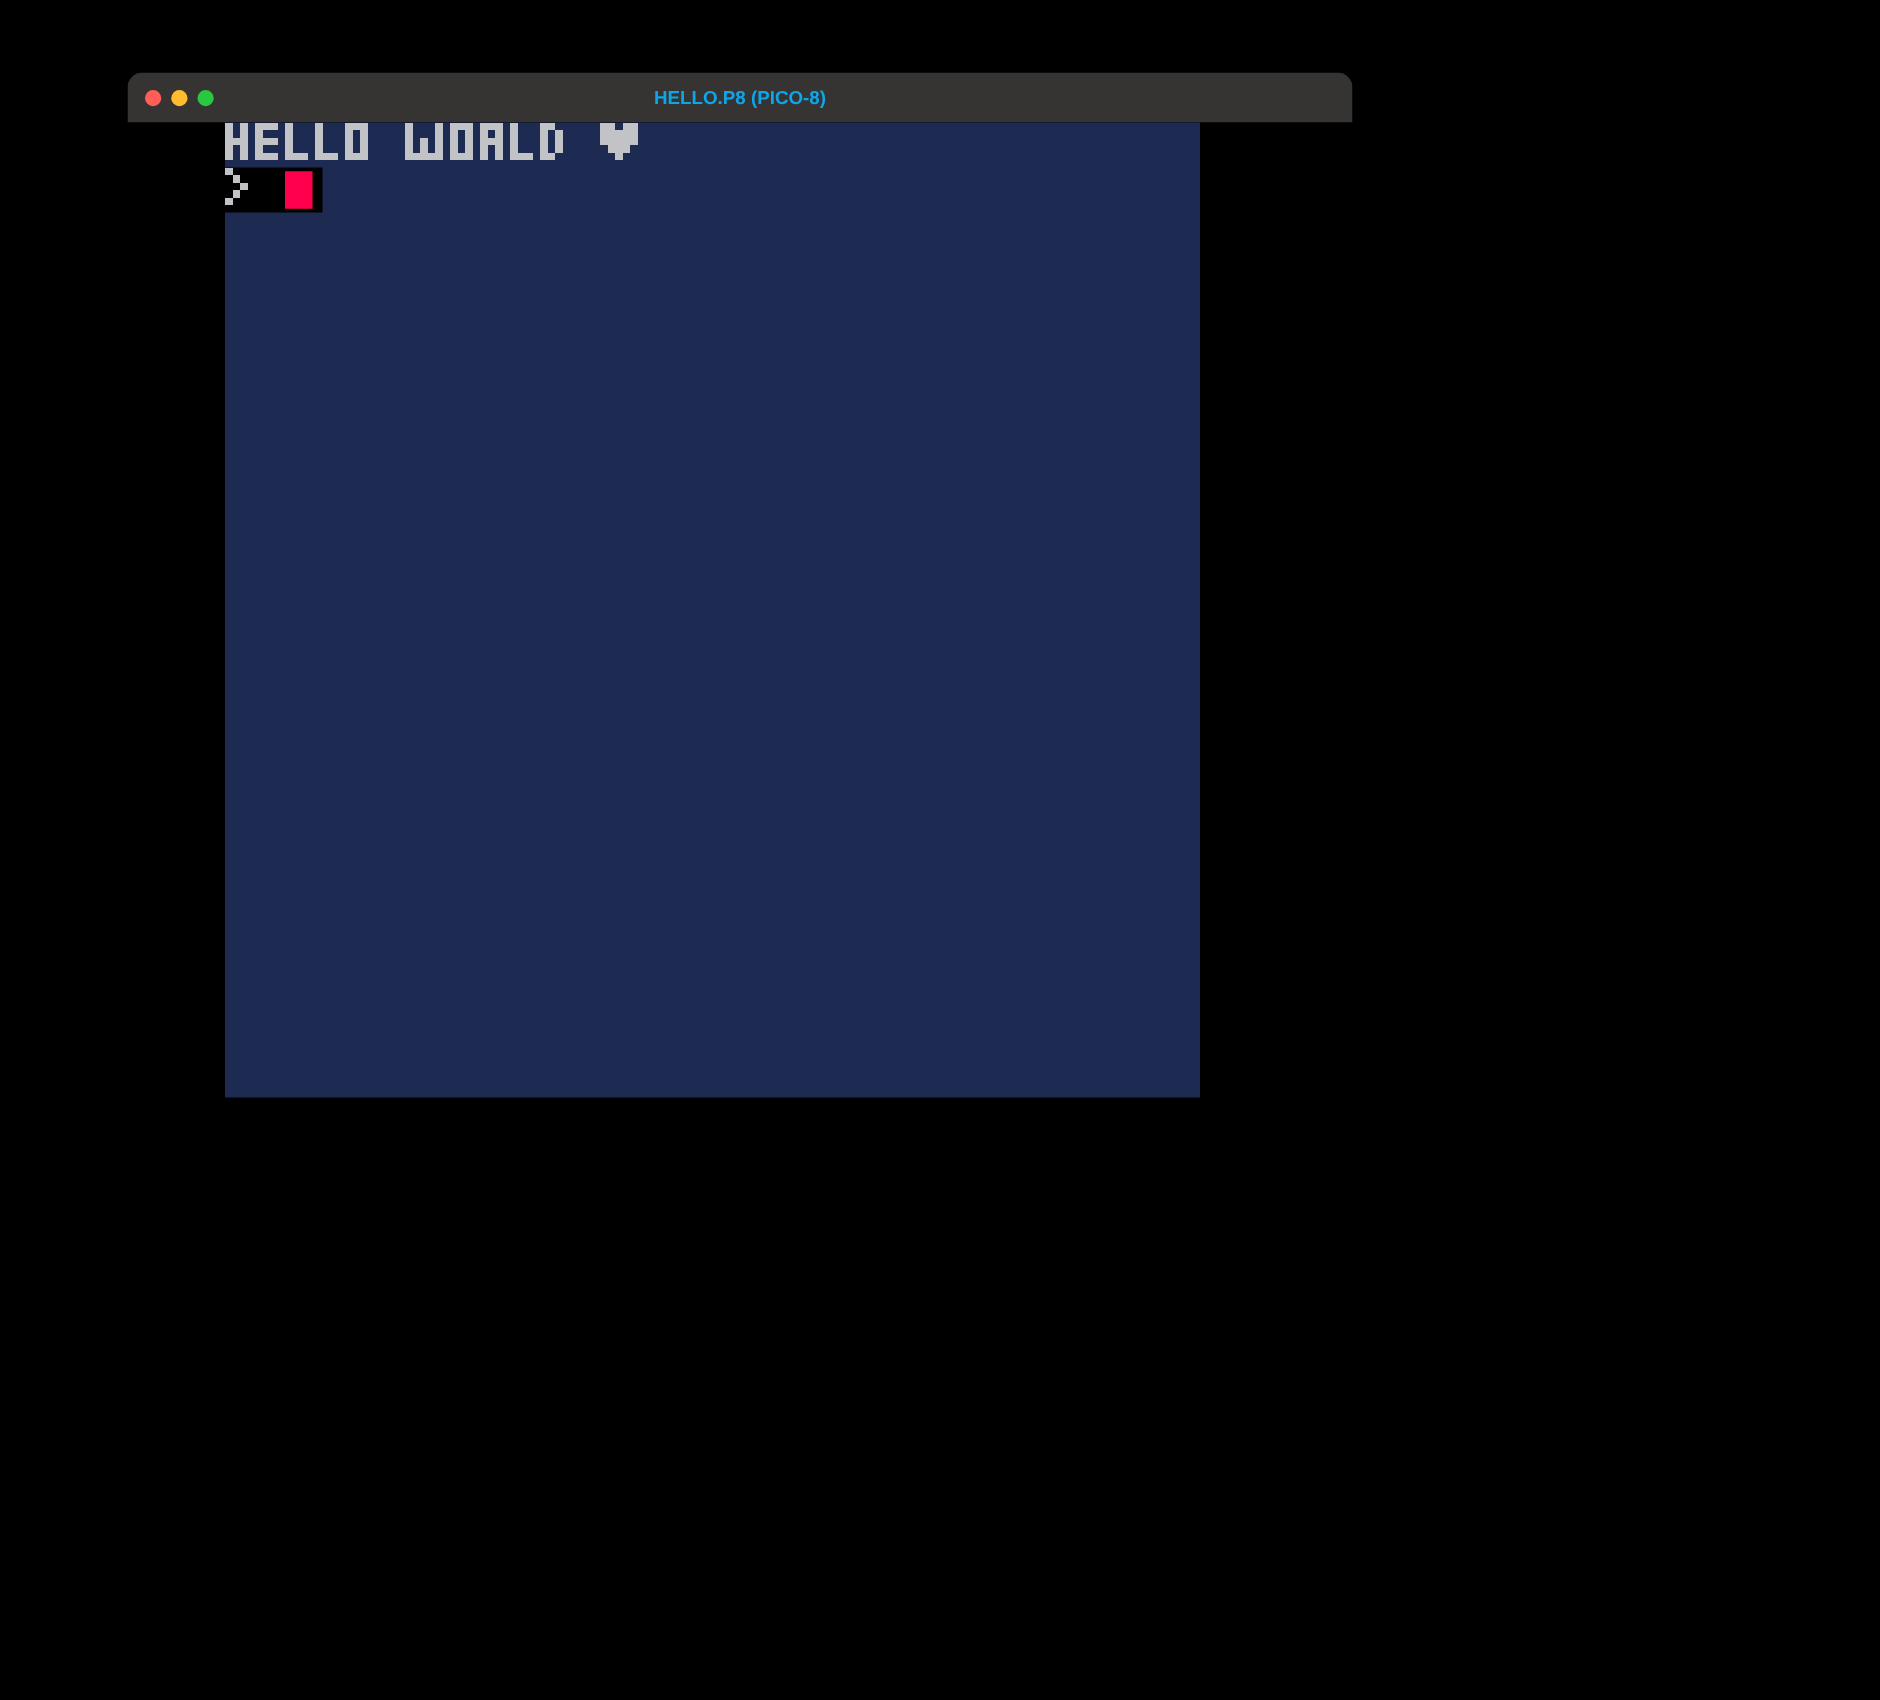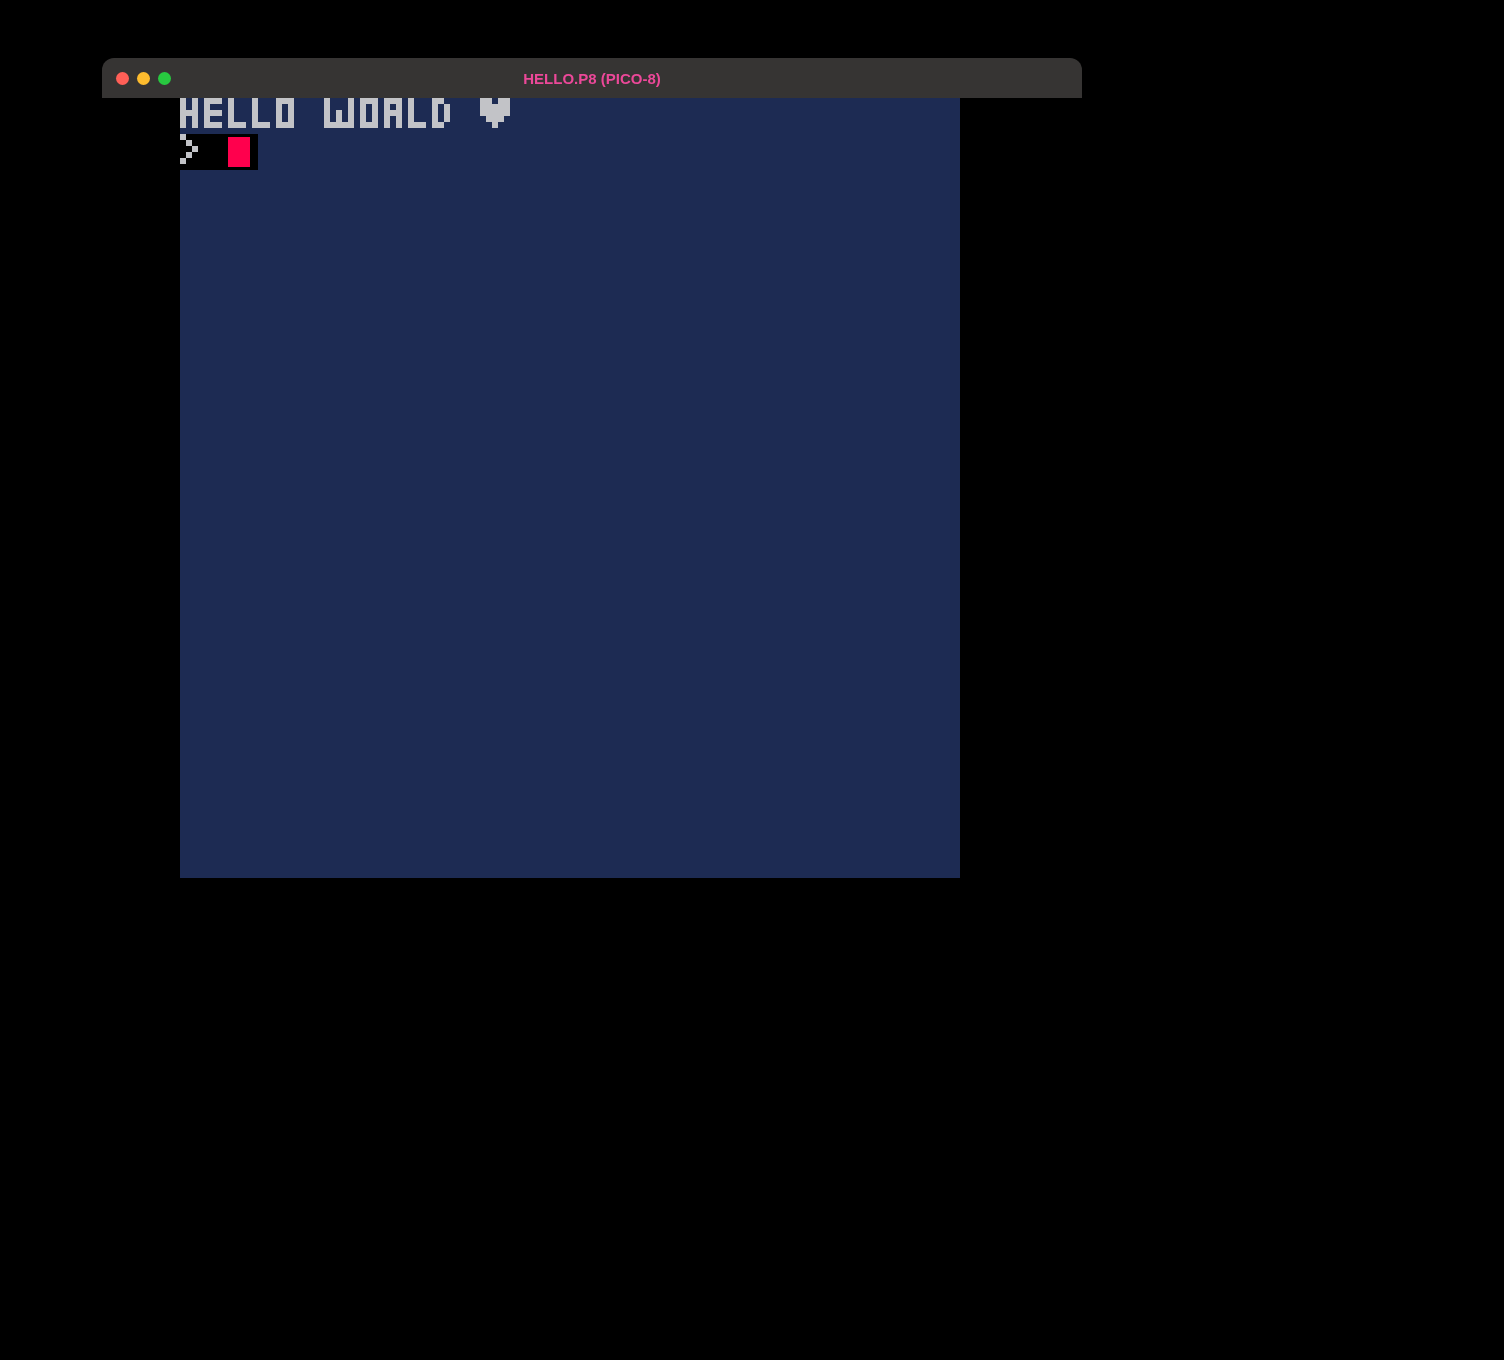--- a/index.html
+++ b/index.html
@@ -16,21 +16,21 @@
     height:40px;background:#363433;display:flex;align-items:center;
     position:relative;
   }
   .traffic{display:flex;gap:8px;margin-left:14px;align-items:center}
   .dot{width:13px;height:13px;border-radius:50%;}
   .dot.red{background:#ff5f57}
   .dot.yellow{background:#febc2e}
   .dot.green{background:#28c840}
   .title{
     position:absolute;left:0;right:0;text-align:center;
-    font-size:15px;font-weight:600;color:#ec4899;pointer-events:none;
+    font-size:15px;font-weight:600;color:#0ea5e9;pointer-events:none;
   }
   .content{position:absolute;left:0;top:40px;right:0;bottom:0;background:#000}
   .screen{
     position:absolute;left:78px;top:0;width:780px;height:780px;
     background:#1d2b53;
   }
   .px-text{
     position:absolute;image-rendering:pixelated;
   }
   

